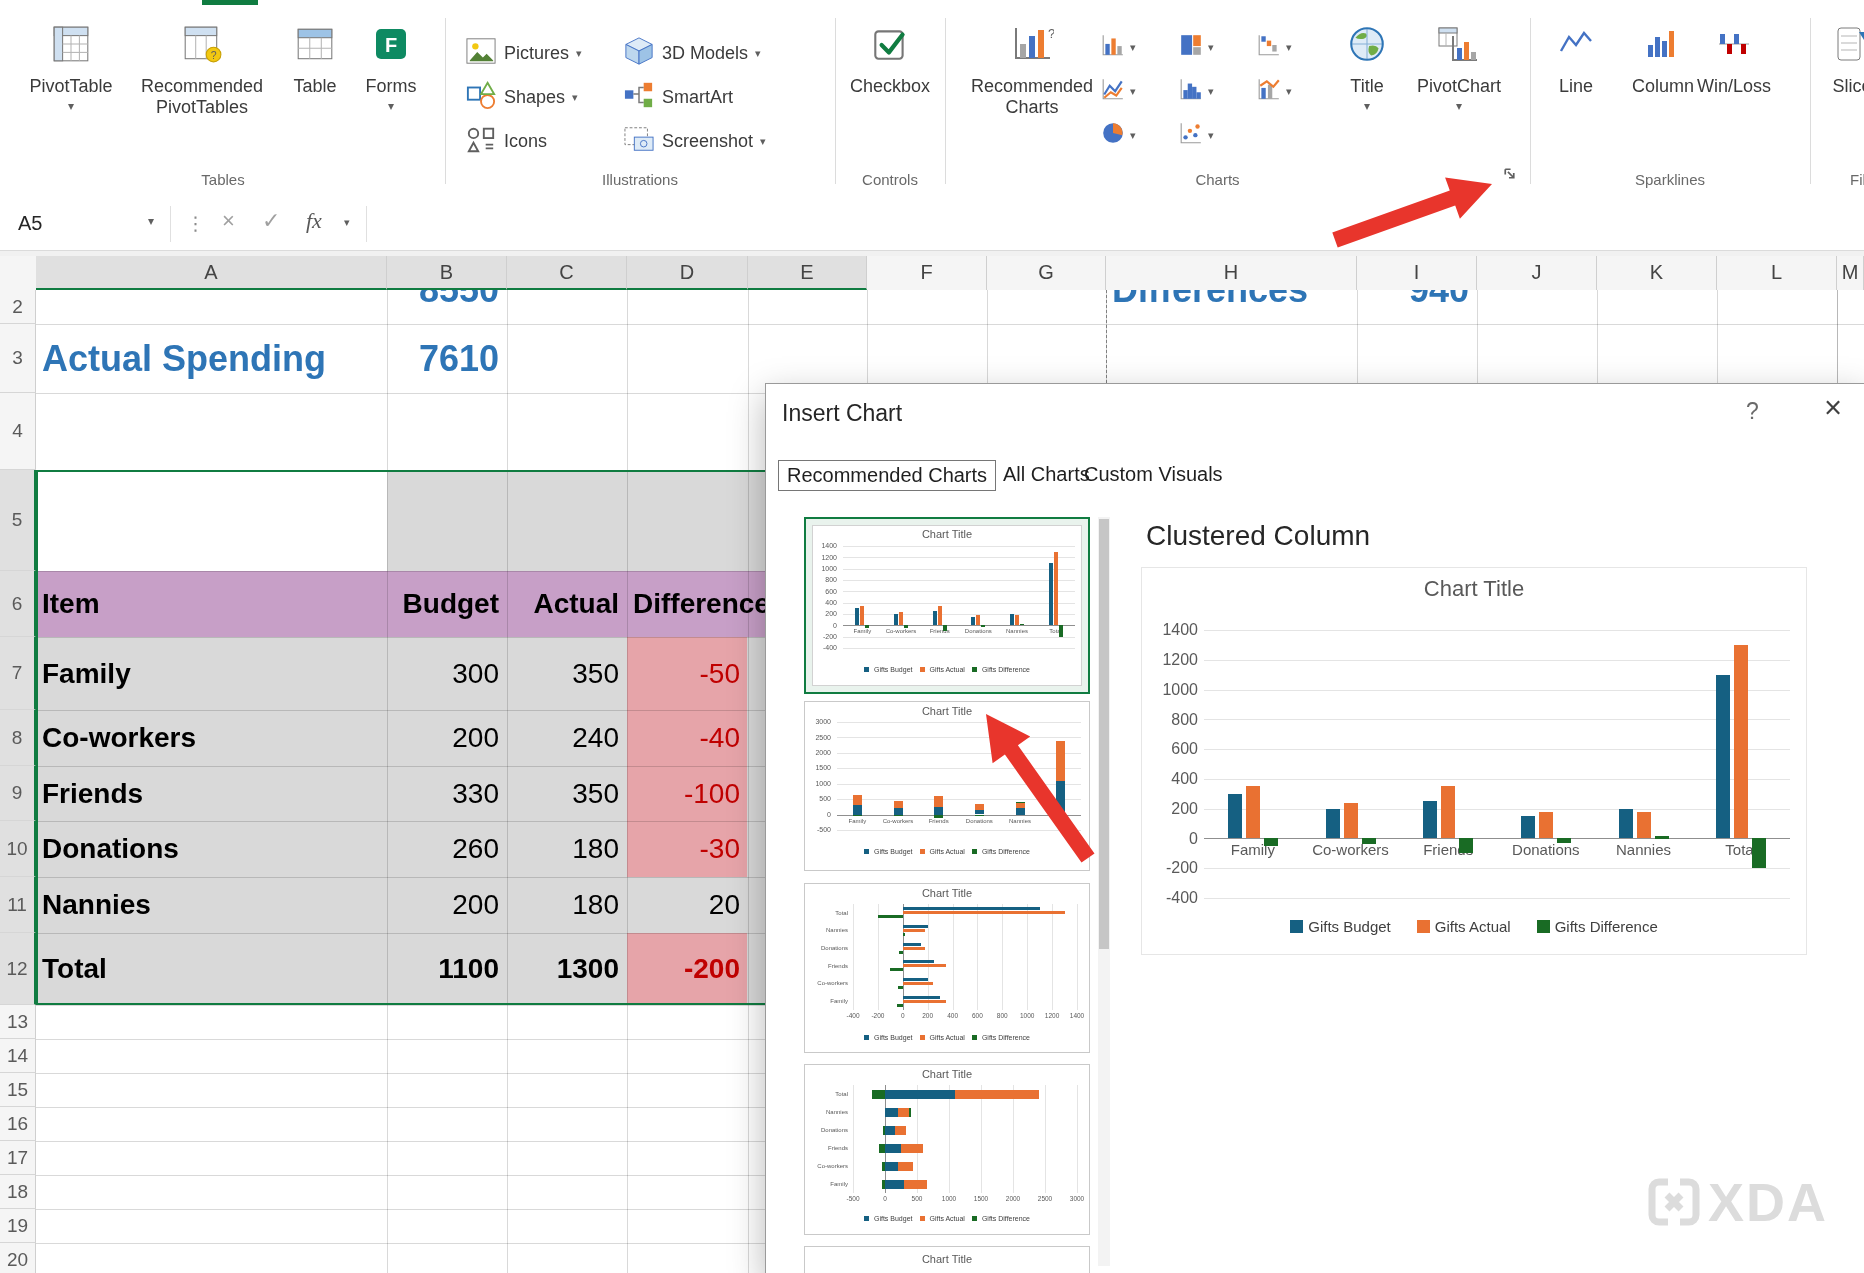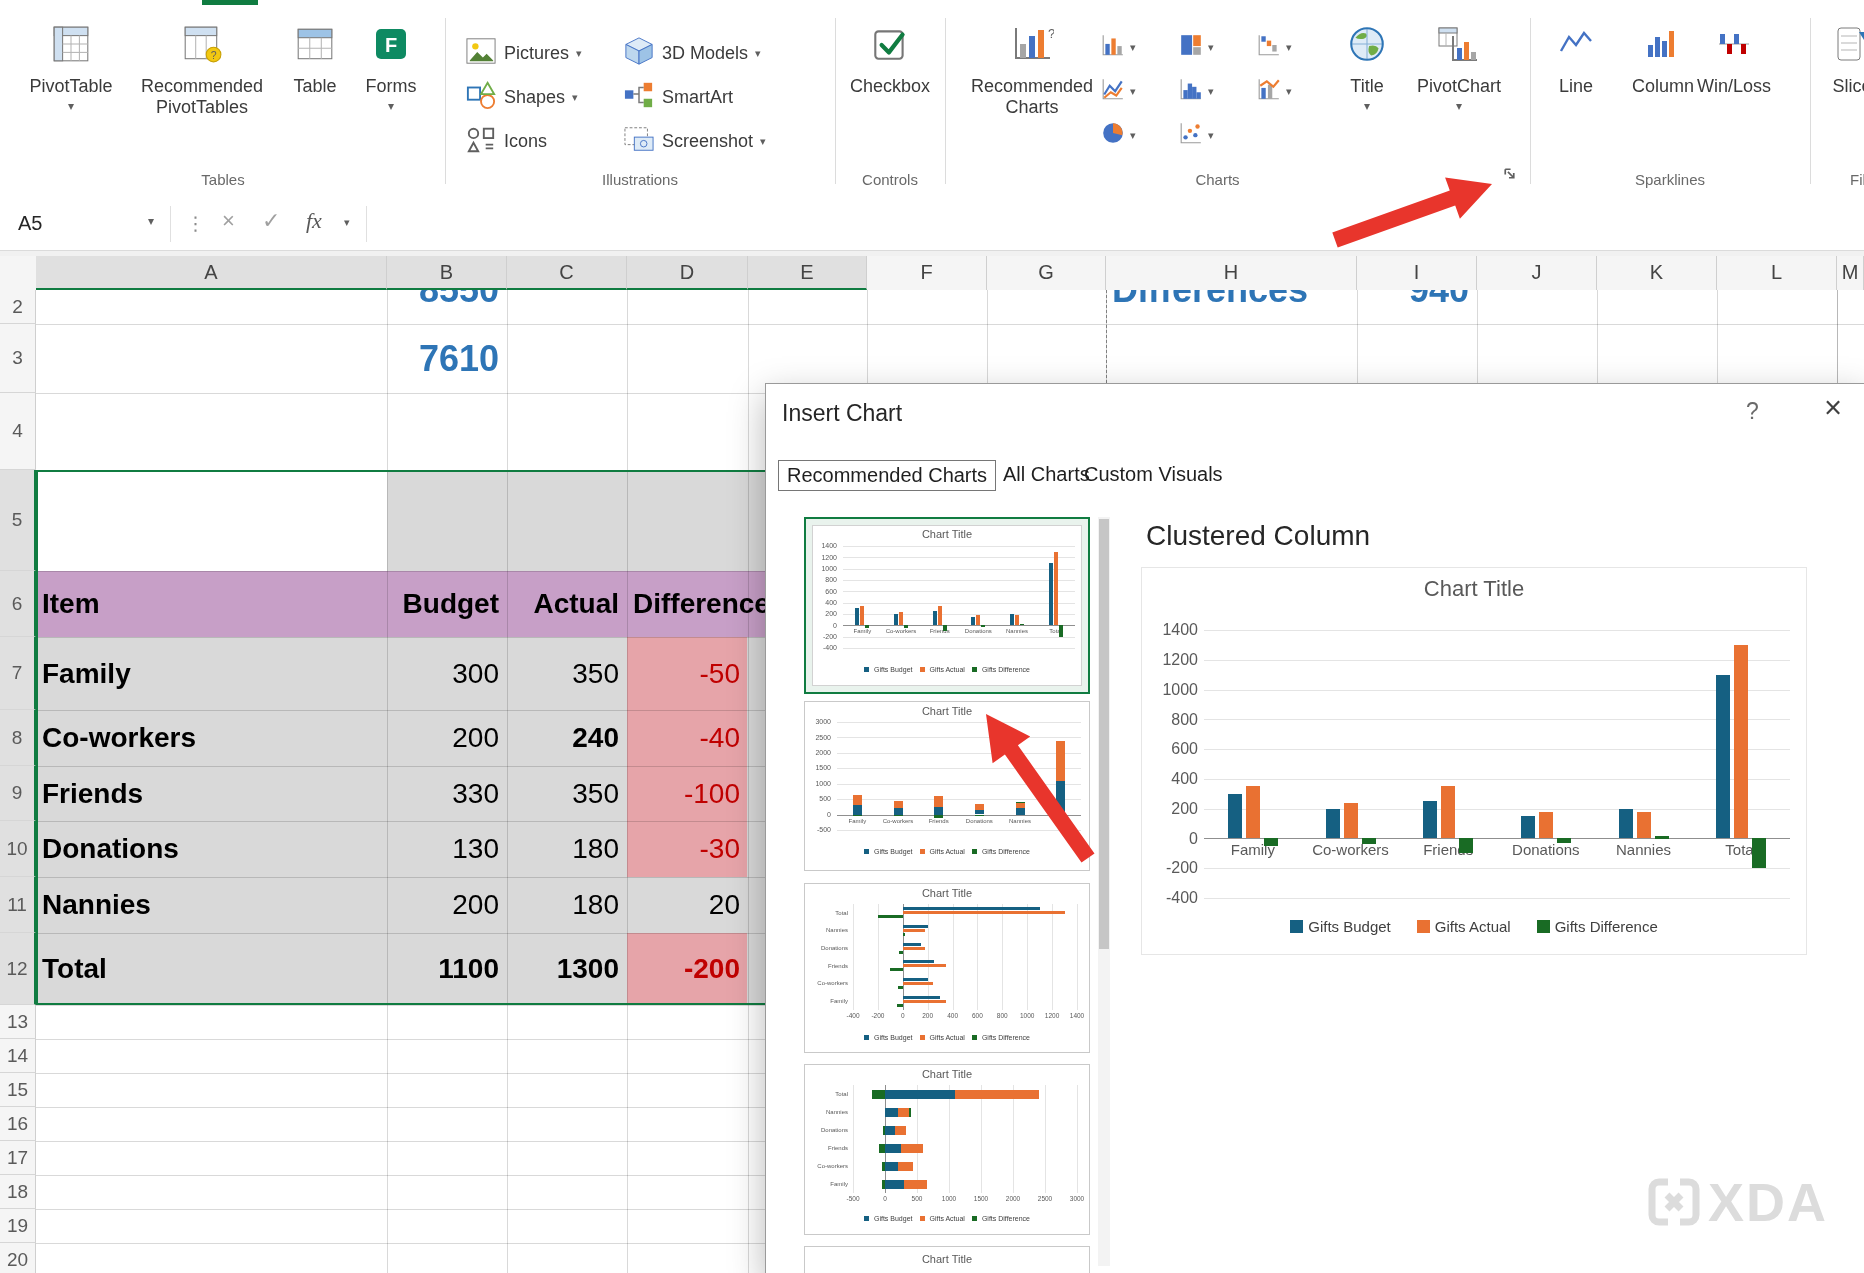--- a/index.html
+++ b/index.html
@@ -411,20 +411,21 @@
 
     <div class="clip2" style="left:387px;top:0;width:112px;height:33px;text-align:right">
       <span class="blue" style="display:block;font-size:36px;line-height:36px;margin-top:-18px">8550</span>
     </div>
     <div class="clip2" style="left:1112px;top:0;width:240px;height:33px">
       <span class="blue" style="display:block;font-size:36px;line-height:36px;margin-top:-18px">Differences</span>
     </div>
     <div class="clip2" style="left:1357px;top:0;width:112px;height:33px;text-align:right">
       <span class="blue" style="display:block;font-size:36px;line-height:36px;margin-top:-18px">940</span>
     </div>
+    <div class="cell-text blue" style="left:42px;top:34px;height:69px;font-size:36px">Actual Spending</div>
     <div class="cell-text blue" style="left:387px;top:34px;width:112px;height:69px;font-size:36px;justify-content:flex-end">7610</div>
 
     <div class="cell-text" style="left:42px;top:281px;height:66px;font-size:28px;font-weight:700;color:#000">Item</div>
     <div class="cell-text" style="left:387px;top:281px;width:112px;height:66px;font-size:28px;font-weight:700;color:#000;justify-content:flex-end">Budget</div>
     <div class="cell-text" style="left:507px;top:281px;width:112px;height:66px;font-size:28px;font-weight:700;color:#000;justify-content:flex-end">Actual</div>
     <div class="cell-text" style="left:633px;top:281px;width:230px;height:66px;font-size:28px;font-weight:700;color:#000">Difference</div>
 
     <div style="position:absolute;left:1106px;top:0;height:93px;width:0;border-left:1px dashed #808080;z-index:4"></div>
   <div style="position: absolute; left: 0px; top: 0px; width: 36px; height: 34px; display: flex; align-items: center; justify-content: center; font-size: 19px; color: rgb(90, 90, 90); background: rgb(245, 245, 245); border-bottom: 1px solid rgb(214, 214, 214); box-sizing: border-box; z-index: 3; border-right: 1px solid rgb(207, 207, 207);">2</div>
       <div style="position: absolute; left: 0px; top: 34px; width: 36px; height: 69px; display: flex; align-items: center; justify-content: center; font-size: 19px; color: rgb(90, 90, 90); background: rgb(245, 245, 245); border-bottom: 1px solid rgb(214, 214, 214); box-sizing: border-box; z-index: 3; border-right: 1px solid rgb(207, 207, 207);">3</div>
@@ -483,28 +484,28 @@
       <div style="position: absolute; left: 36px; top: 851px; width: 1828px; height: 1px; background: rgba(0, 0, 0, 0.15); z-index: 2;"></div>
       <div style="position: absolute; left: 36px; top: 885px; width: 1828px; height: 1px; background: rgba(0, 0, 0, 0.15); z-index: 2;"></div>
       <div style="position: absolute; left: 36px; top: 919px; width: 1828px; height: 1px; background: rgba(0, 0, 0, 0.15); z-index: 2;"></div>
       <div style="position: absolute; left: 36px; top: 953px; width: 1828px; height: 1px; background: rgba(0, 0, 0, 0.15); z-index: 2;"></div>
       <div style="position: absolute; top: 347px; height: 73px; display: flex; align-items: center; font-size: 28px; z-index: 4; left: 42px; width: 330px; font-weight: 700; color: rgb(0, 0, 0);">Family</div>
       <div style="position: absolute; top: 347px; height: 73px; display: flex; align-items: center; font-size: 28px; z-index: 4; left: 387px; width: 112px; justify-content: flex-end; font-weight: 400; color: rgb(0, 0, 0);">300</div>
       <div style="position: absolute; top: 347px; height: 73px; display: flex; align-items: center; font-size: 28px; z-index: 4; left: 507px; width: 112px; justify-content: flex-end; font-weight: 400; color: rgb(0, 0, 0);">350</div>
       <div style="position: absolute; top: 347px; height: 73px; display: flex; align-items: center; font-size: 28px; z-index: 4; left: 627px; width: 113px; justify-content: flex-end; font-weight: 400; color: rgb(192, 0, 0);">-50</div>
       <div style="position: absolute; top: 420px; height: 56px; display: flex; align-items: center; font-size: 28px; z-index: 4; left: 42px; width: 330px; font-weight: 700; color: rgb(0, 0, 0);">Co-workers</div>
       <div style="position: absolute; top: 420px; height: 56px; display: flex; align-items: center; font-size: 28px; z-index: 4; left: 387px; width: 112px; justify-content: flex-end; font-weight: 400; color: rgb(0, 0, 0);">200</div>
-      <div style="position: absolute; top: 420px; height: 56px; display: flex; align-items: center; font-size: 28px; z-index: 4; left: 507px; width: 112px; justify-content: flex-end; font-weight: 700; color: rgb(0, 0, 0);">240</div>
+      <div style="position: absolute; top: 420px; height: 56px; display: flex; align-items: center; font-size: 28px; z-index: 4; left: 507px; width: 112px; justify-content: flex-end; font-weight: 400; color: rgb(0, 0, 0);">240</div>
       <div style="position: absolute; top: 420px; height: 56px; display: flex; align-items: center; font-size: 28px; z-index: 4; left: 627px; width: 113px; justify-content: flex-end; font-weight: 400; color: rgb(192, 0, 0);">-40</div>
       <div style="position: absolute; top: 476px; height: 55px; display: flex; align-items: center; font-size: 28px; z-index: 4; left: 42px; width: 330px; font-weight: 700; color: rgb(0, 0, 0);">Friends</div>
       <div style="position: absolute; top: 476px; height: 55px; display: flex; align-items: center; font-size: 28px; z-index: 4; left: 387px; width: 112px; justify-content: flex-end; font-weight: 400; color: rgb(0, 0, 0);">330</div>
       <div style="position: absolute; top: 476px; height: 55px; display: flex; align-items: center; font-size: 28px; z-index: 4; left: 507px; width: 112px; justify-content: flex-end; font-weight: 400; color: rgb(0, 0, 0);">350</div>
       <div style="position: absolute; top: 476px; height: 55px; display: flex; align-items: center; font-size: 28px; z-index: 4; left: 627px; width: 113px; justify-content: flex-end; font-weight: 400; color: rgb(192, 0, 0);">-100</div>
       <div style="position: absolute; top: 531px; height: 56px; display: flex; align-items: center; font-size: 28px; z-index: 4; left: 42px; width: 330px; font-weight: 700; color: rgb(0, 0, 0);">Donations</div>
-      <div style="position: absolute; top: 531px; height: 56px; display: flex; align-items: center; font-size: 28px; z-index: 4; left: 387px; width: 112px; justify-content: flex-end; font-weight: 400; color: rgb(0, 0, 0);">130</div>
+      <div style="position: absolute; top: 531px; height: 56px; display: flex; align-items: center; font-size: 28px; z-index: 4; left: 387px; width: 112px; justify-content: flex-end; font-weight: 400; color: rgb(0, 0, 0);">260</div>
       <div style="position: absolute; top: 531px; height: 56px; display: flex; align-items: center; font-size: 28px; z-index: 4; left: 507px; width: 112px; justify-content: flex-end; font-weight: 400; color: rgb(0, 0, 0);">180</div>
       <div style="position: absolute; top: 531px; height: 56px; display: flex; align-items: center; font-size: 28px; z-index: 4; left: 627px; width: 113px; justify-content: flex-end; font-weight: 400; color: rgb(192, 0, 0);">-30</div>
       <div style="position: absolute; top: 587px; height: 56px; display: flex; align-items: center; font-size: 28px; z-index: 4; left: 42px; width: 330px; font-weight: 700; color: rgb(0, 0, 0);">Nannies</div>
       <div style="position: absolute; top: 587px; height: 56px; display: flex; align-items: center; font-size: 28px; z-index: 4; left: 387px; width: 112px; justify-content: flex-end; font-weight: 400; color: rgb(0, 0, 0);">200</div>
       <div style="position: absolute; top: 587px; height: 56px; display: flex; align-items: center; font-size: 28px; z-index: 4; left: 507px; width: 112px; justify-content: flex-end; font-weight: 400; color: rgb(0, 0, 0);">180</div>
       <div style="position: absolute; top: 587px; height: 56px; display: flex; align-items: center; font-size: 28px; z-index: 4; left: 627px; width: 113px; justify-content: flex-end; font-weight: 400; color: rgb(0, 0, 0);">20</div>
       <div style="position: absolute; top: 643px; height: 72px; display: flex; align-items: center; font-size: 28px; z-index: 4; left: 42px; width: 330px; font-weight: 700; color: rgb(0, 0, 0);">Total</div>
       <div style="position: absolute; top: 643px; height: 72px; display: flex; align-items: center; font-size: 28px; z-index: 4; left: 387px; width: 112px; justify-content: flex-end; font-weight: 700; color: rgb(0, 0, 0);">1100</div>
       <div style="position: absolute; top: 643px; height: 72px; display: flex; align-items: center; font-size: 28px; z-index: 4; left: 507px; width: 112px; justify-content: flex-end; font-weight: 700; color: rgb(0, 0, 0);">1300</div>
       <div style="position: absolute; top: 643px; height: 72px; display: flex; align-items: center; font-size: 28px; z-index: 4; left: 627px; width: 113px; justify-content: flex-end; font-weight: 700; color: rgb(192, 0, 0);">-200</div>

